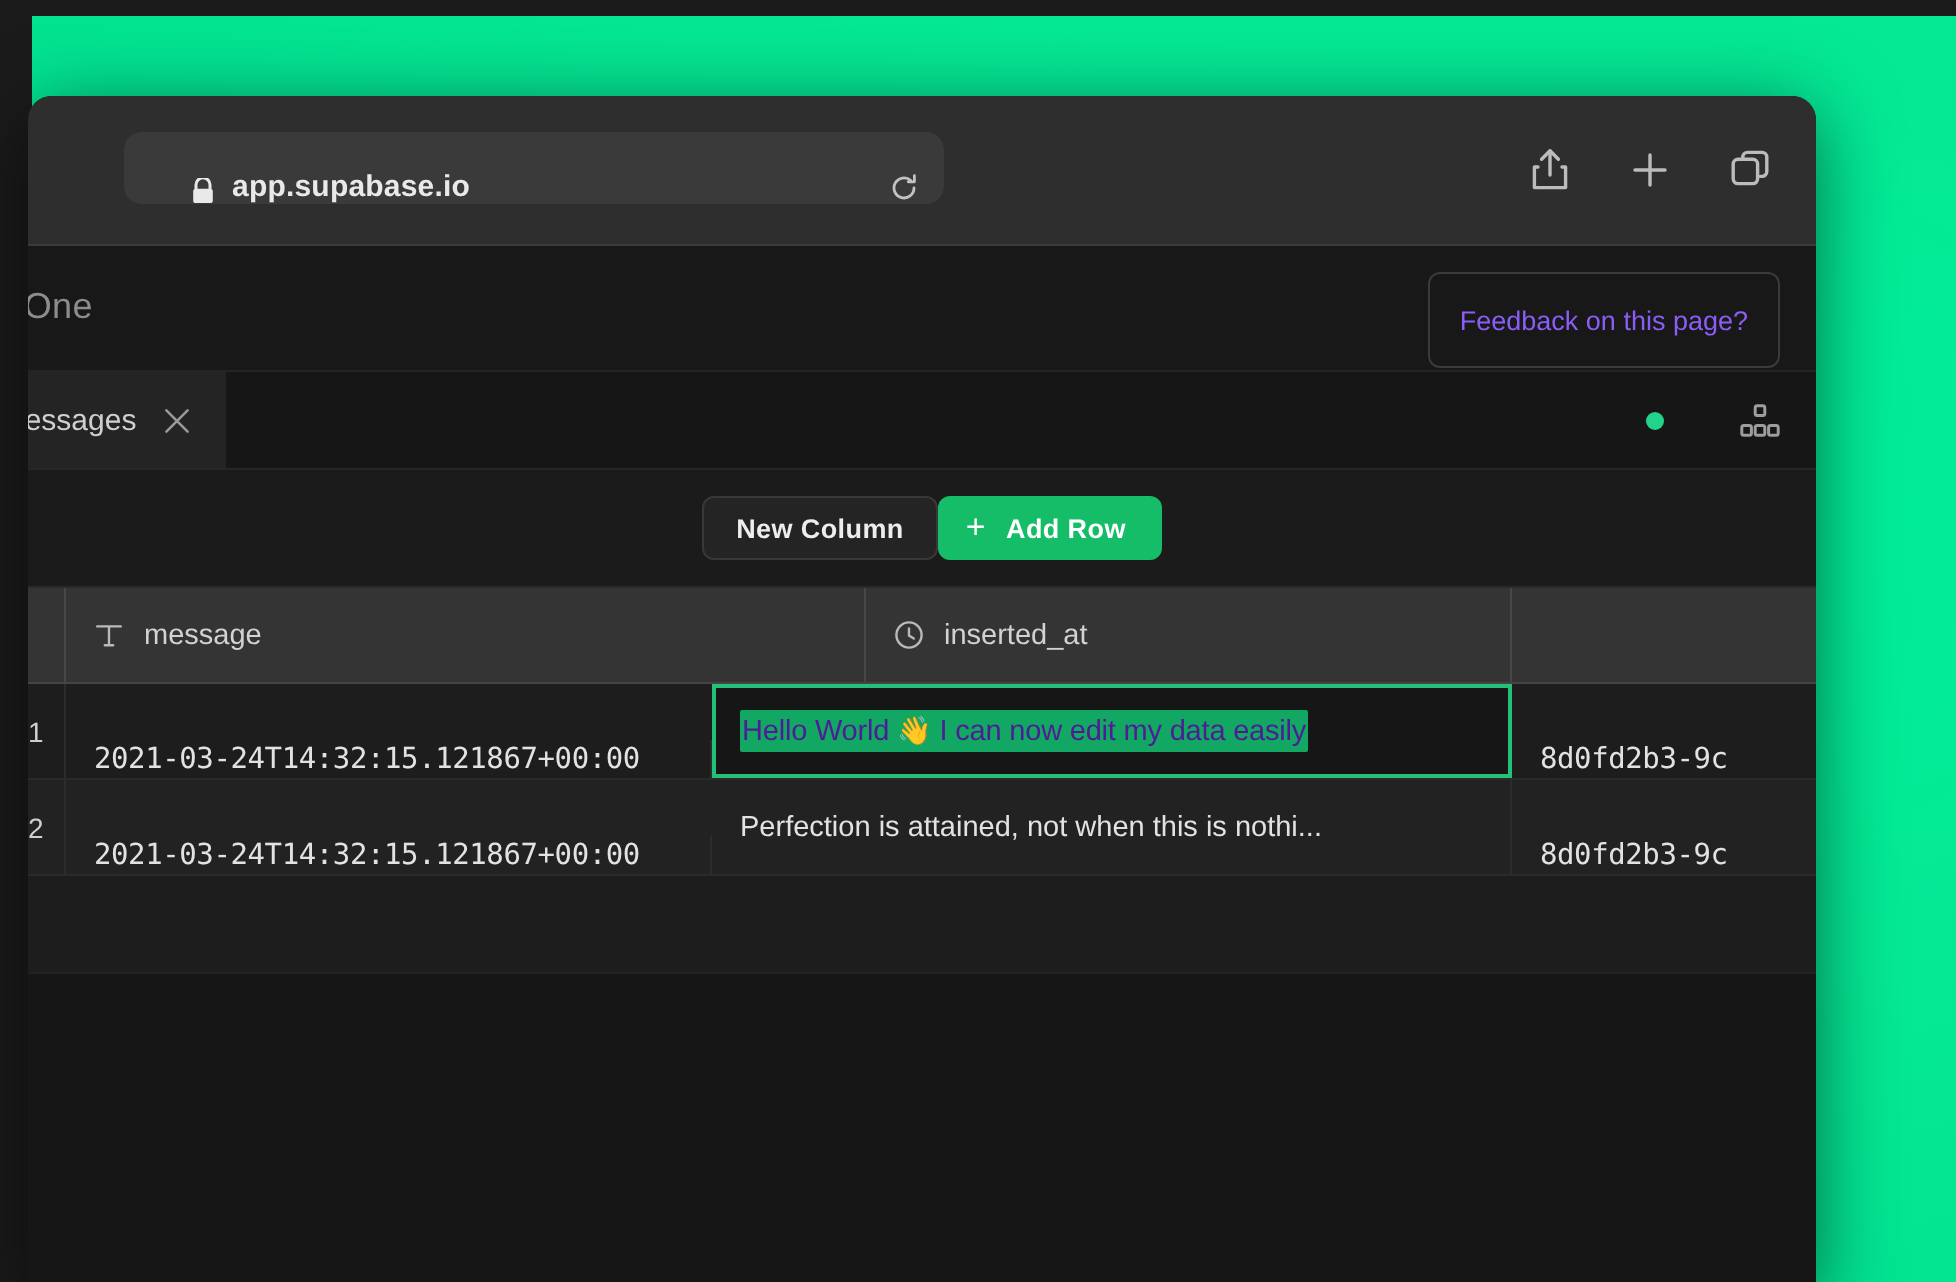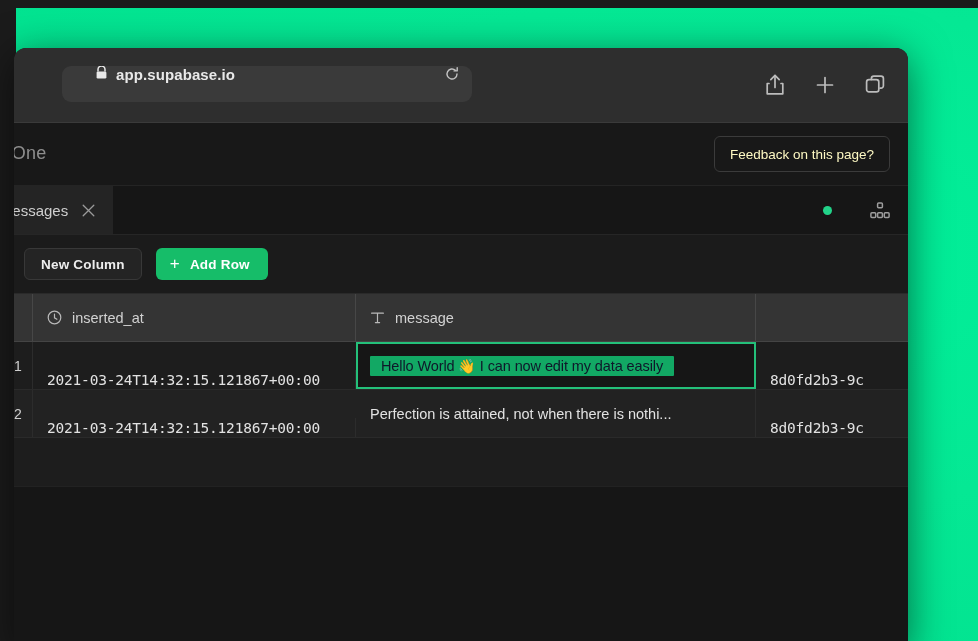--- a/index.html
+++ b/index.html
@@ -71,21 +71,21 @@
 
   .url-bar {
     position: absolute;
     left: 48px;
     top: 18px;
     width: 410px;
     height: 36px;
     background: #3a3a3a;
     border-radius: 9px;
     display: flex;
-    align-items: flex-start;
+    align-items: flex-end;
     padding: 0 12px;
     box-sizing: border-box;
   }
   .lock-icon {
     width: 11px;
     height: 13px;
     margin-right: 9px;
     margin-left: 22px;
     flex: none;
     display: block;
@@ -142,27 +142,27 @@
     top: 20px;
     font-size: 18px;
     color: #8d8d8d;
     white-space: nowrap;
     letter-spacing: .2px;
   }
   .feedback-button {
     position: absolute;
     right: 18px;
     top: 13px;
-    height: 36px;
+    height: 48px;
     padding: 0 15px;
     display: flex;
     align-items: center;
     border: 1px solid #3b3b3b;
     border-radius: 6px;
-    color: #fef9c3;
+    color: #8b5cf6;
     font-size: 13.5px;
     background: transparent;
     box-sizing: border-box;
     white-space: nowrap;
   }
 
   
   .tab-strip {
     position: relative;
     height: 48px;
@@ -216,22 +216,22 @@
   }
 
   
   .grid-toolbar {
     position: relative;
     height: 58px;
     background: #1b1b1b;
     display: flex;
     align-items: center;
     padding-left: 10px;
-    gap: 14px;
     border-bottom: 1px solid #2a2a2a;
+    justify-content: center;
   }
   .btn-new-column {
     height: 32px;
     padding: 0 16px;
     display: flex;
     align-items: center;
     background: #242424;
     border: 1px solid #383838;
     border-radius: 6px;
     color: #ededed;
@@ -338,23 +338,23 @@
   }
 
   
   .cell.selected {
     border: 2px solid #24c07a;
     background: #161616;
     padding: 0 12px;
   }
   .sel-text {
     background: #12a864;
-    color: #0f172a;
+    color: #4c1d95;
     font-size: 14.5px;
-    padding: 2px 11px;
+    padding: 2px 1px;
     border-radius: 1px;
     white-space: nowrap;
     letter-spacing: -.1px;
   }
   .emoji { font-size: 14px; }
 
   .grid-filler {
     background: #1d1d1d;
     height: 48px;
     border-bottom: 1px solid #222;
@@ -436,54 +436,54 @@
           <span class="plus-glyph">+</span>
           <span>Add Row</span>
         </div>
       </div>
 
       <div class="grid">
 
         <div class="grid-row grid-header">
           <div class="cell col-rownum"></div>
 
+          <div class="cell col-message">
+            <svg class="col-icon" viewBox="0 0 15 15">
+              <path d="M1.6 3.2h11.8M7.5 3.4v9.2M5.4 12.6h4.2" fill="none" stroke="currentColor" stroke-width="1.2" stroke-linecap="round"></path>
+            </svg>
+            <span>message</span>
+          </div>
+
           <div class="cell col-inserted">
             <svg class="col-icon" viewBox="0 0 15 15">
               <circle cx="7.5" cy="7.5" r="6.3" fill="none" stroke="currentColor" stroke-width="1.2"></circle>
               <path d="M7.5 4.2v3.6l2.4 1.5" fill="none" stroke="currentColor" stroke-width="1.2" stroke-linecap="round"></path>
             </svg>
             <span>inserted_at</span>
-          </div>
-
-          <div class="cell col-message">
-            <svg class="col-icon" viewBox="0 0 15 15">
-              <path d="M1.6 3.2h11.8M7.5 3.4v9.2M5.4 12.6h4.2" fill="none" stroke="currentColor" stroke-width="1.2" stroke-linecap="round"></path>
-            </svg>
-            <span>message</span>
           </div>
 
         </div>
 
         <div class="grid-row grid-body-row">
           <div class="cell col-rownum">
             <span class="rownum-text">1</span>
           </div>
           <div class="cell col-inserted mono">2021-03-24T14:32:15.121867+00:00</div>
           <div class="cell col-message selected">
             <span class="sel-text"><span>Hello World </span><span class="emoji">👋</span><span> I can now edit my data easily</span></span>
           </div>
           <div class="cell col-userid mono">8d0fd2b3-9c</div>
         </div>
 
         <div class="grid-row grid-body-row alt">
           <div class="cell col-rownum">
             <span class="rownum-text">2</span>
           </div>
           <div class="cell col-inserted mono">2021-03-24T14:32:15.121867+00:00</div>
-          <div class="cell col-message">Perfection is attained, not when there is nothi...</div>
+          <div class="cell col-message">Perfection is attained, not when this is nothi...</div>
           <div class="cell col-userid mono">8d0fd2b3-9c</div>
         </div>
 
         <div class="grid-filler"></div>
         <div class="grid-empty"></div>
 
       </div>
     </div>
   </div>
 </div>

